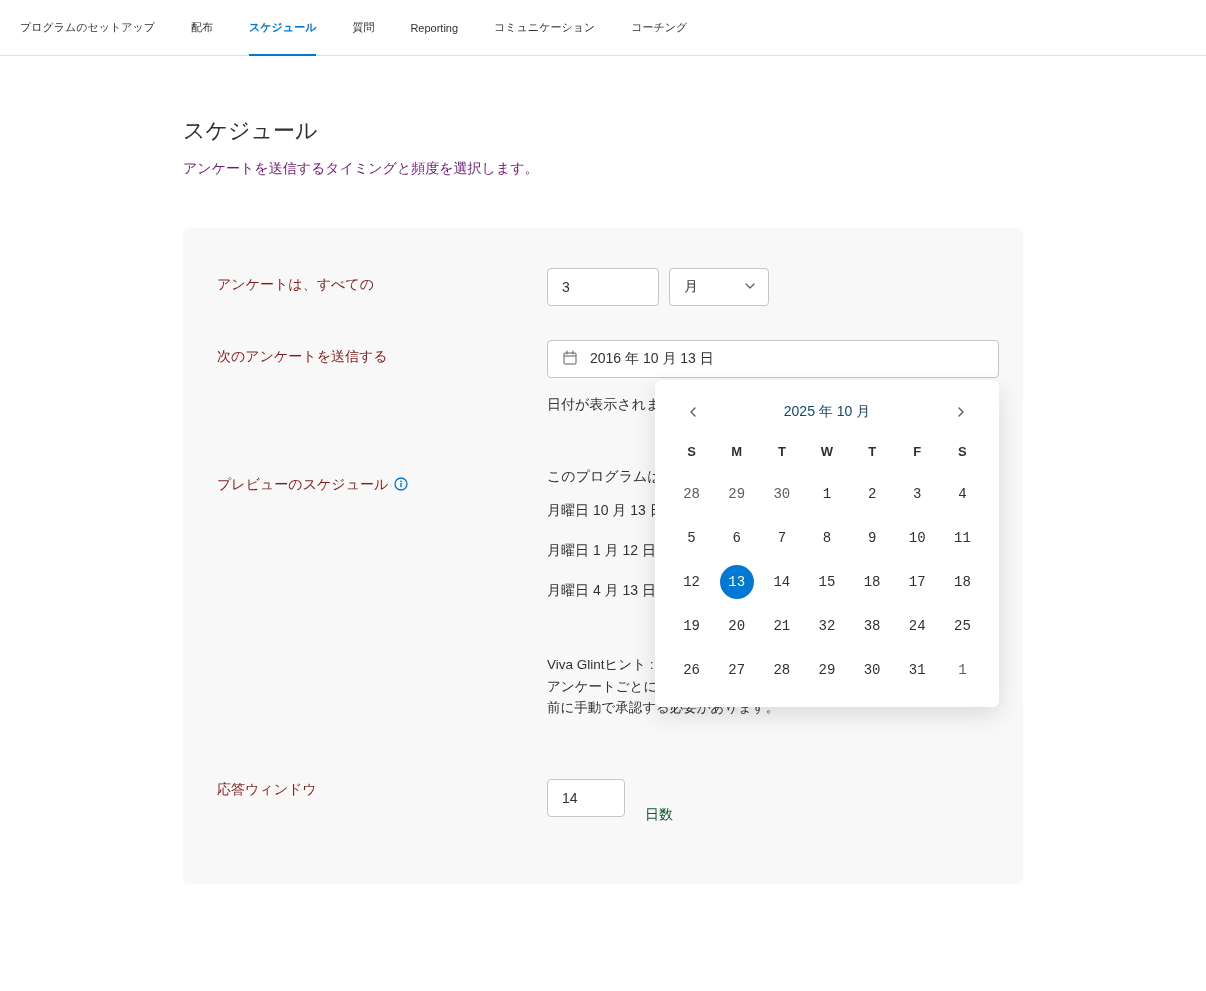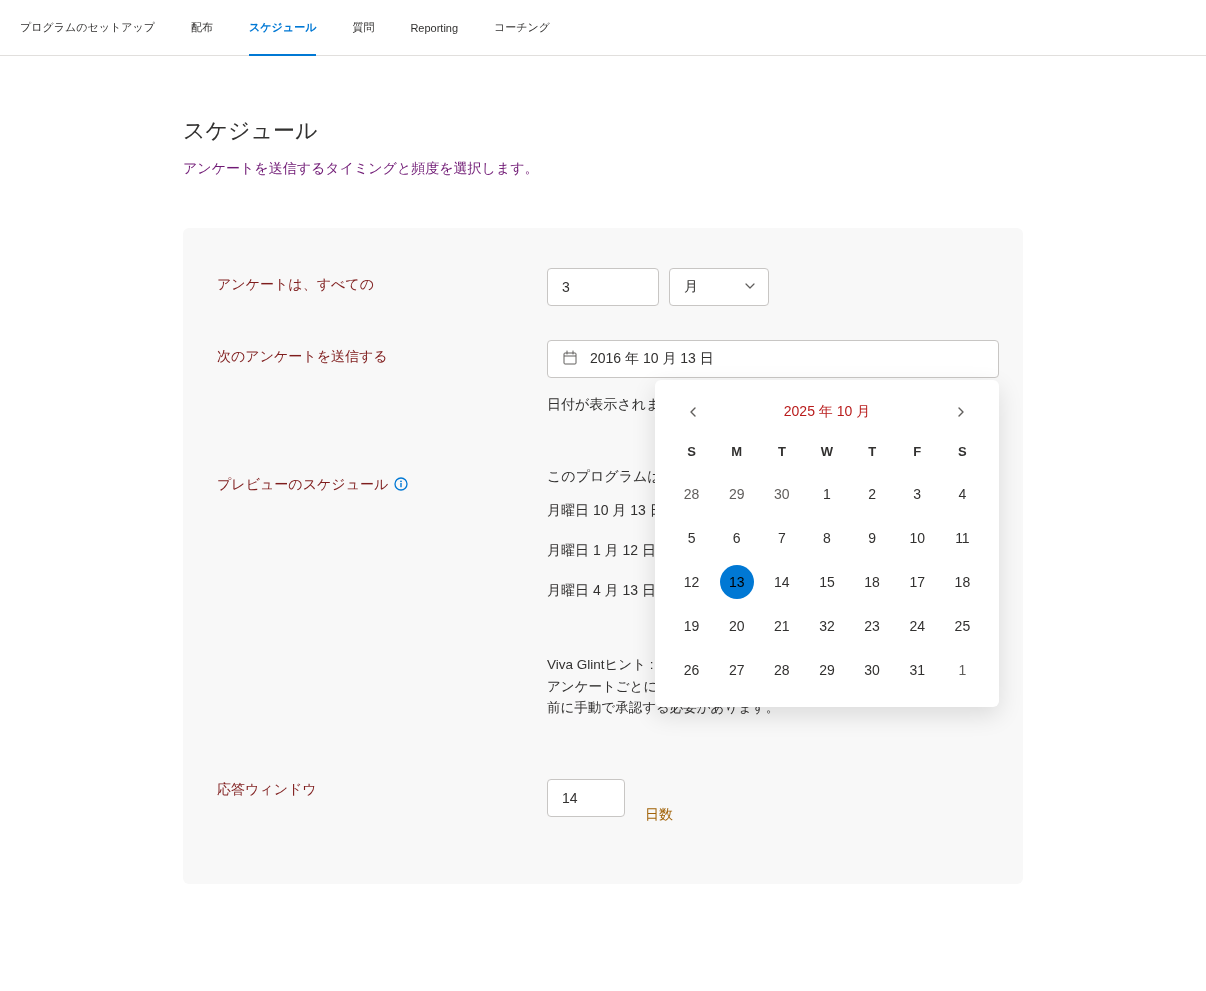--- a/index.html
+++ b/index.html
@@ -180,21 +180,21 @@
       align-items: center;
       justify-content: space-between;
       padding: 4px 14px 14px;
     }
     .cal-nav {
       cursor: pointer;
       width: 20px; height: 20px;
       display: flex; align-items: center; justify-content: center;
       color: #605e5c;
     }
-    .cal-month { font-size: 14px; color: #b91c1c; }
+    .cal-month { font-size: 14px; color: #0c4a6e; }
     .cal-grid {
       display: grid;
       grid-template-columns: repeat(7, 1fr);
       gap: 6px 0;
       text-align: center;
     }
     .cal-dow {
       font-size: 13px;
       color: #323130;
       font-weight: 600;
@@ -202,44 +202,46 @@
     }
     .cal-day {
       height: 34px;
       display: flex; align-items: center; justify-content: center;
       font-size: 14px;
       color: #605e5c;
       cursor: pointer;
       border-radius: 50%;
       width: 34px;
       margin: 2px auto;
+      font-family: Liberation Mono, monospace;
     }
     .cal-day.in-month { color: #323130; }
     .cal-day.selected {
       background: #0078d4;
-      color: #000000;
+      color: #fef9c3;
     }
 
     .days-suffix {
       font-size: 14px;
-      color: #a16207;
+      color: #14532d;
       margin-left: 10px;
       margin-top: 33px;
     }
   </style>
 </head>
 <body>
 
 <div class="topbar">
   <div class="tabs">
     <div class="tab">プログラムのセットアップ</div>
     <div class="tab">配布</div>
     <div class="tab active">スケジュール</div>
     <div class="tab">質問</div>
     <div class="tab">Reporting</div>
+    <div class="tab">コミュニケーション</div>
     <div class="tab">コーチング</div>
   </div>
 </div>
 
 <div class="page">
   <h1 class="page-title">スケジュール</h1>
   <p class="page-desc">アンケートを送信するタイミングと頻度を選択します。</p>
 
   <div class="card">
 
@@ -316,21 +318,21 @@
                 <div class="cal-day in-month selected">13</div>
                 <div class="cal-day in-month">14</div>
                 <div class="cal-day in-month">15</div>
                 <div class="cal-day in-month">18</div>
                 <div class="cal-day in-month">17</div>
                 <div class="cal-day in-month">18</div>
                 <div class="cal-day in-month">19</div>
                 <div class="cal-day in-month">20</div>
                 <div class="cal-day in-month">21</div>
                 <div class="cal-day in-month">32</div>
-                <div class="cal-day in-month">23</div>
+                <div class="cal-day in-month">38</div>
                 <div class="cal-day in-month">24</div>
                 <div class="cal-day in-month">25</div>
                 <div class="cal-day in-month">26</div>
                 <div class="cal-day in-month">27</div>
                 <div class="cal-day in-month">28</div>
                 <div class="cal-day in-month">29</div>
                 <div class="cal-day in-month">30</div>
                 <div class="cal-day in-month">31</div>
                 <div class="cal-day">1</div>
               </div>

